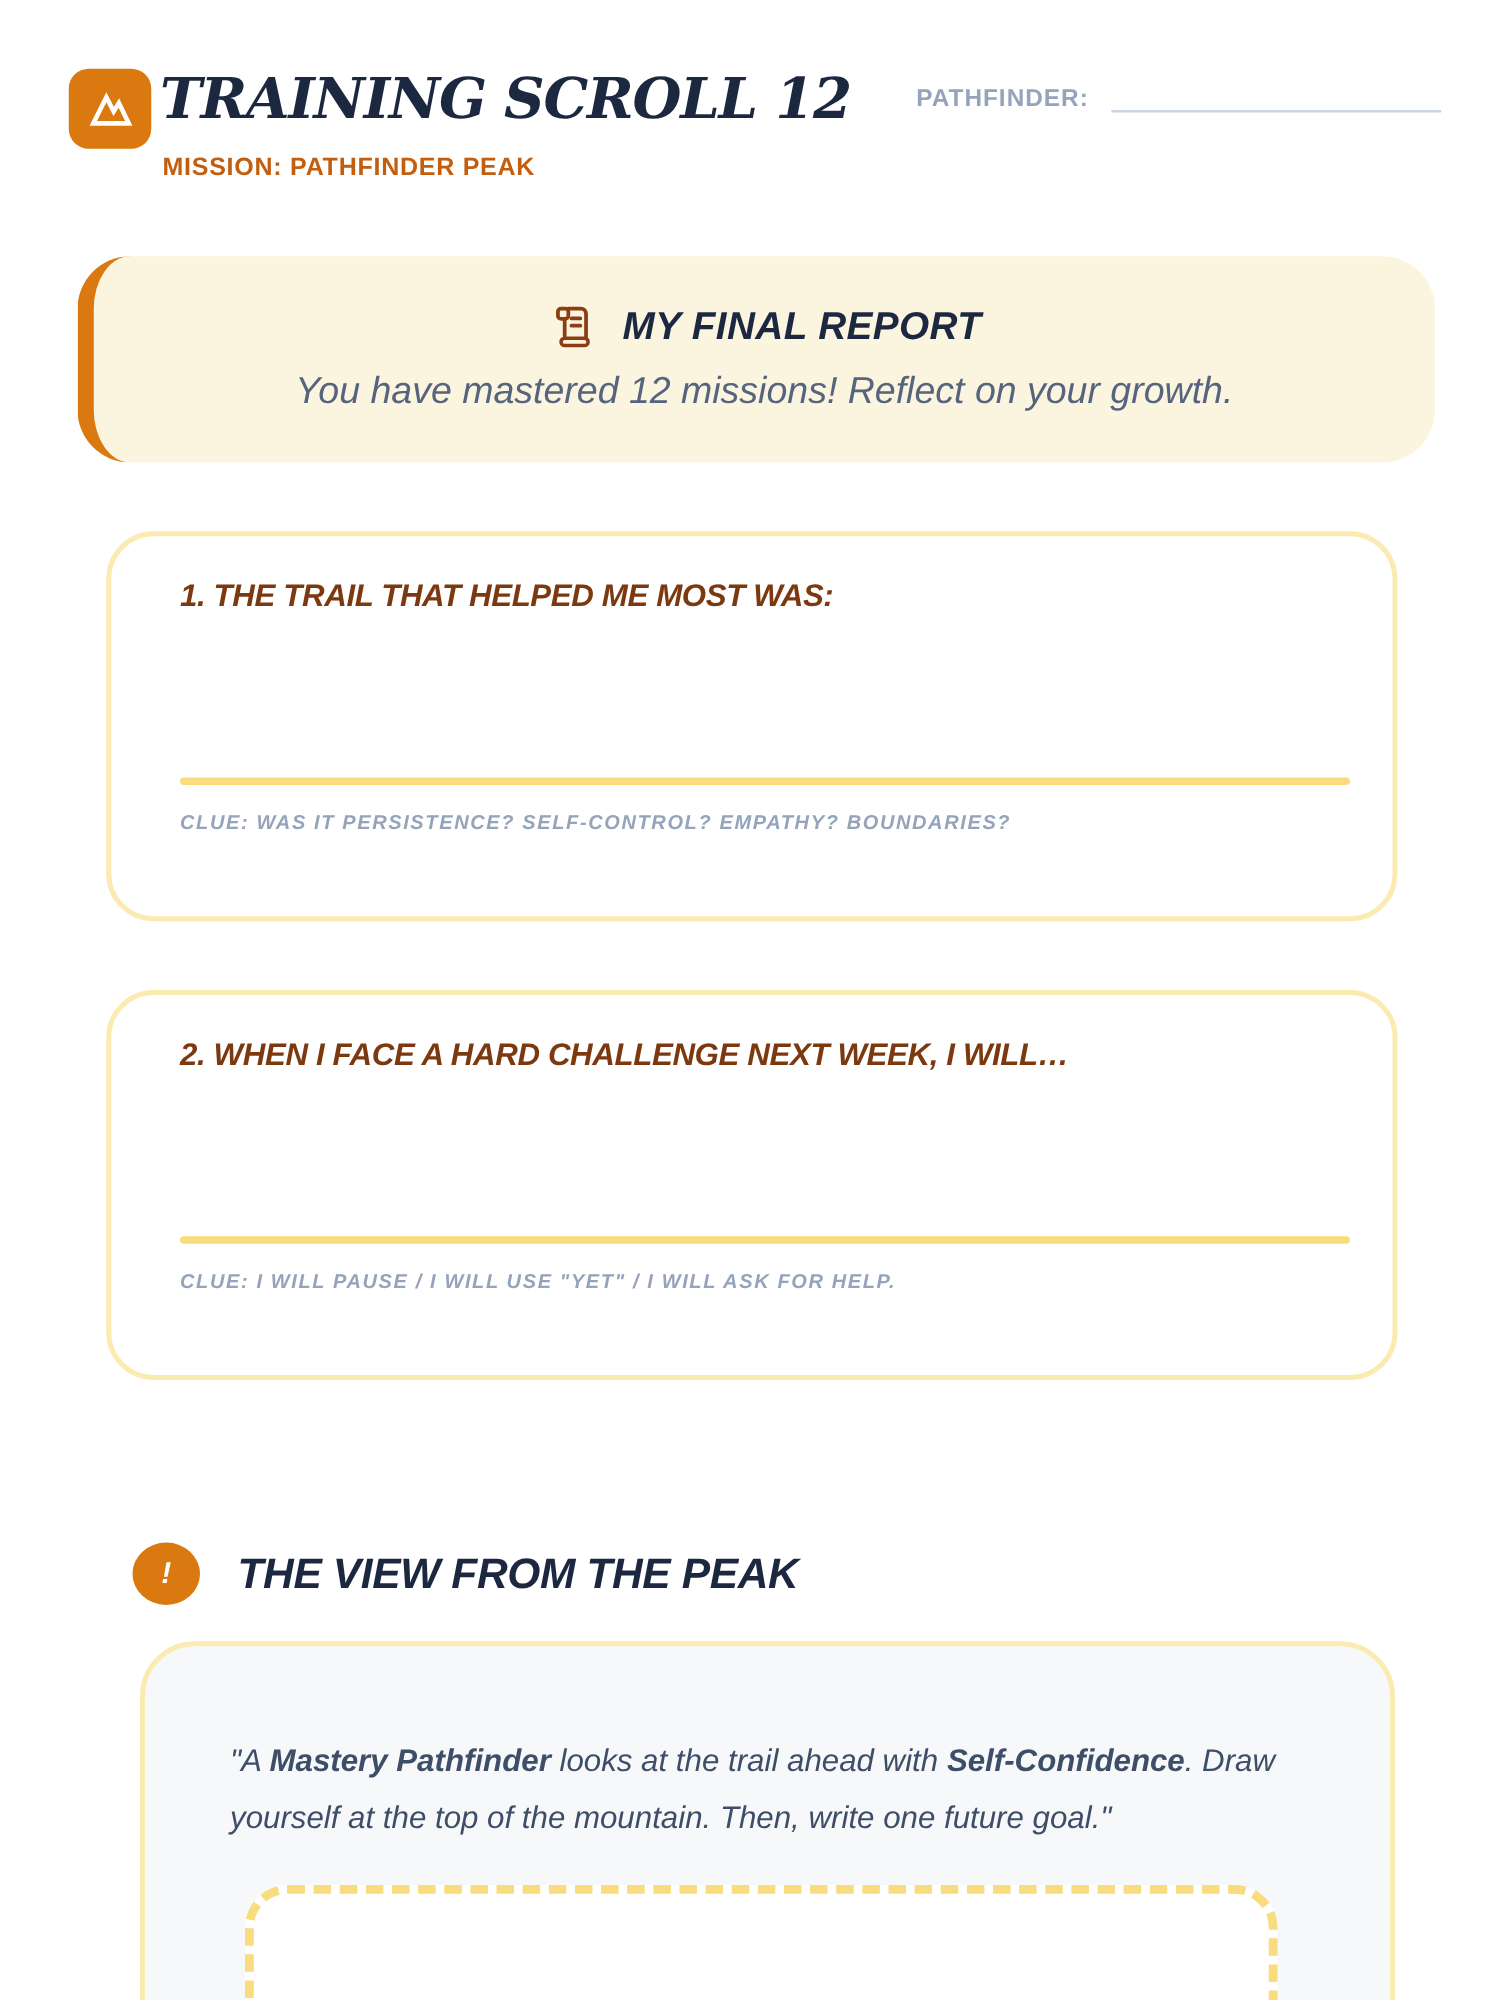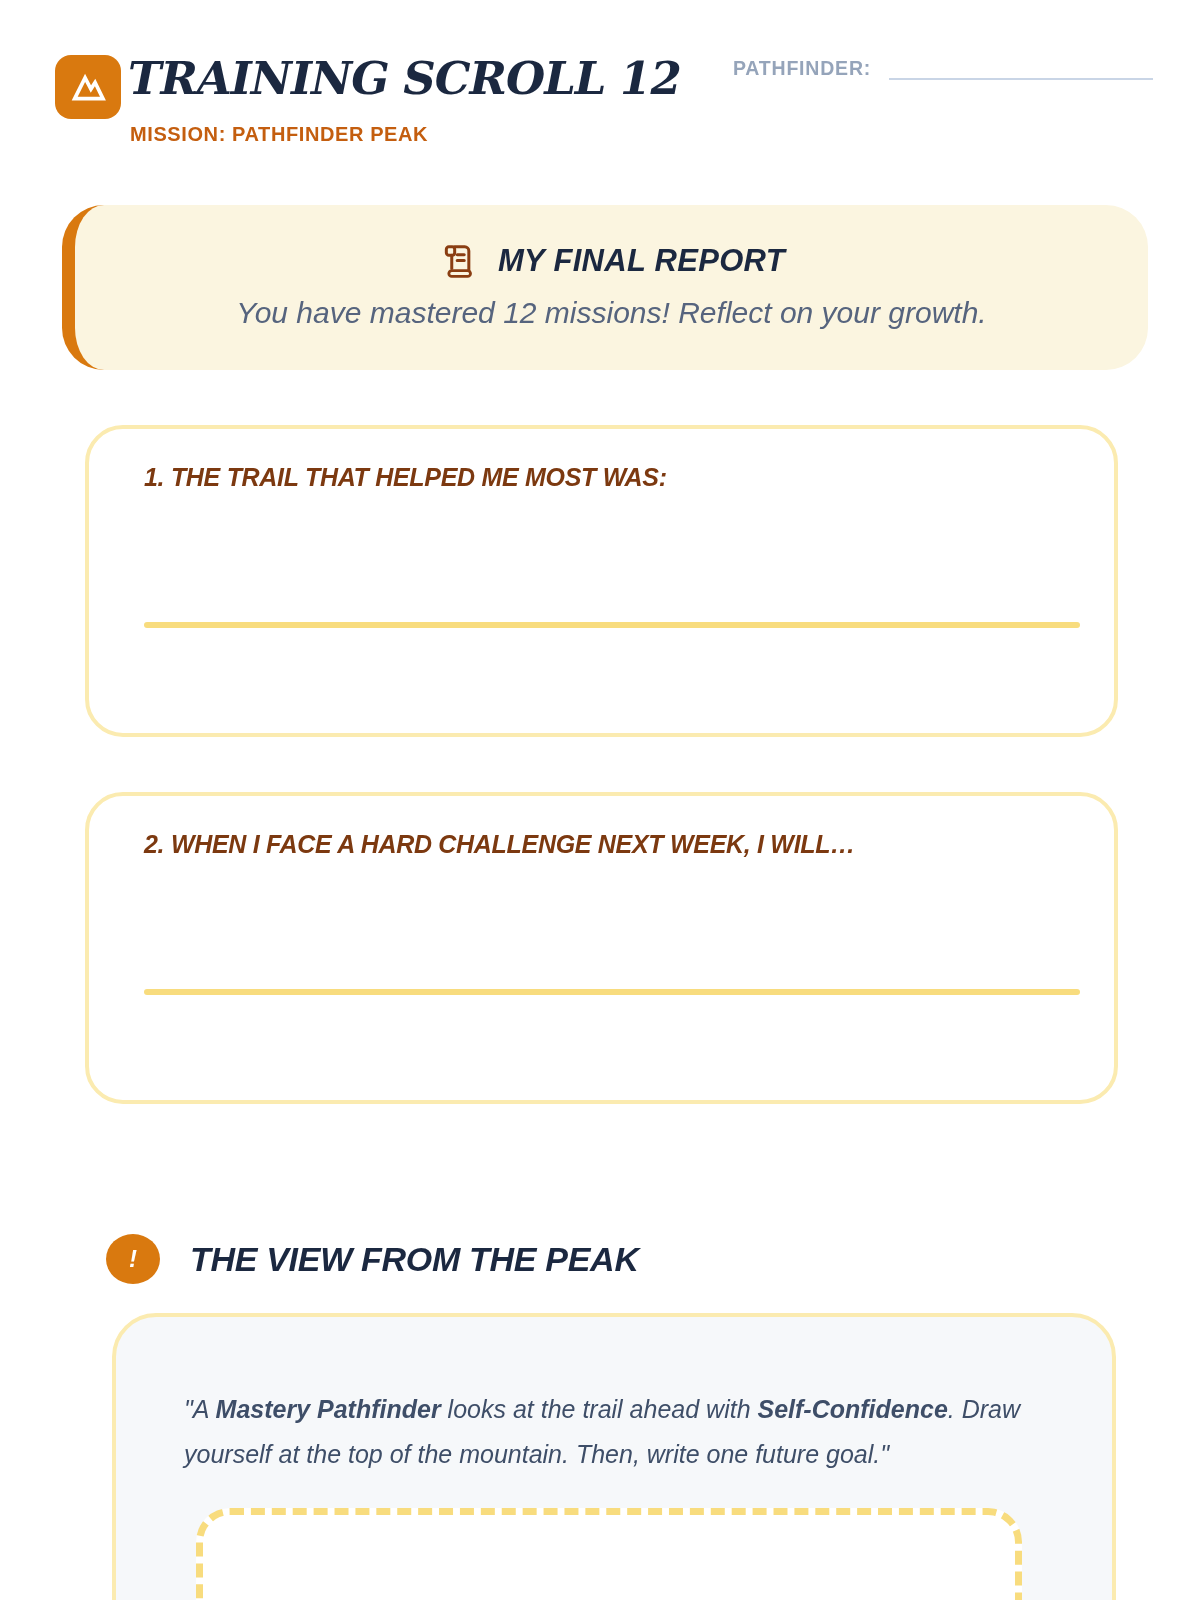--- a/index.html
+++ b/index.html
@@ -36,22 +36,22 @@
     font-family:"DejaVu Serif",serif;font-style:italic;font-weight:bold;
     font-size:45px;line-height:1.15;color:var(--navy);letter-spacing:-1px;
     white-space:nowrap;
   }
   .mission{
     position:absolute;left:130px;top:123px;
     font-size:20px;font-weight:bold;color:var(--mission-orange);
     letter-spacing:0.6px;white-space:nowrap;
   }
   .pathfinder{
-    position:absolute;left:733px;top:57px;
-    display:flex;align-items:center;
+    position:absolute;left:733px;top:68px;
+    display:flex;align-items:flex-start;
   }
   .pf-label{
     font-size:19.5px;font-weight:bold;color:var(--slate-label);
     letter-spacing:0.8px;
   }
   .pf-line{
     width:264px;height:22px;margin-left:18px;
     border-bottom:2px solid var(--underline);
   }
   
@@ -152,25 +152,27 @@
       </svg>
     </span>
     <span class="banner-title">MY FINAL REPORT</span>
   </div>
   <div class="banner-subtitle">You have mastered 12 missions! Reflect on your growth.</div>
 </div>
 
 <section class="qbox">
   <div class="q-prompt">1. THE TRAIL THAT HELPED ME MOST WAS:</div>
   <div class="q-line"></div>
+  <div class="q-clue">CLUE: WAS IT PERSISTENCE? SELF-CONTROL? EMPATHY? BOUNDARIES?</div>
 </section>
 
 <section class="qbox">
   <div class="q-prompt">2. WHEN I FACE A HARD CHALLENGE NEXT WEEK, I WILL…</div>
   <div class="q-line"></div>
+  <div class="q-clue">CLUE: I WILL PAUSE / I WILL USE "YET" / I WILL ASK FOR HELP.</div>
 </section>
 
 <div class="peak-head">
   <div class="badge">
     <span>!</span>
   </div>
   <h2 class="peak-heading">THE VIEW FROM THE PEAK</h2>
 </div>
 
 <div class="peak-box">

